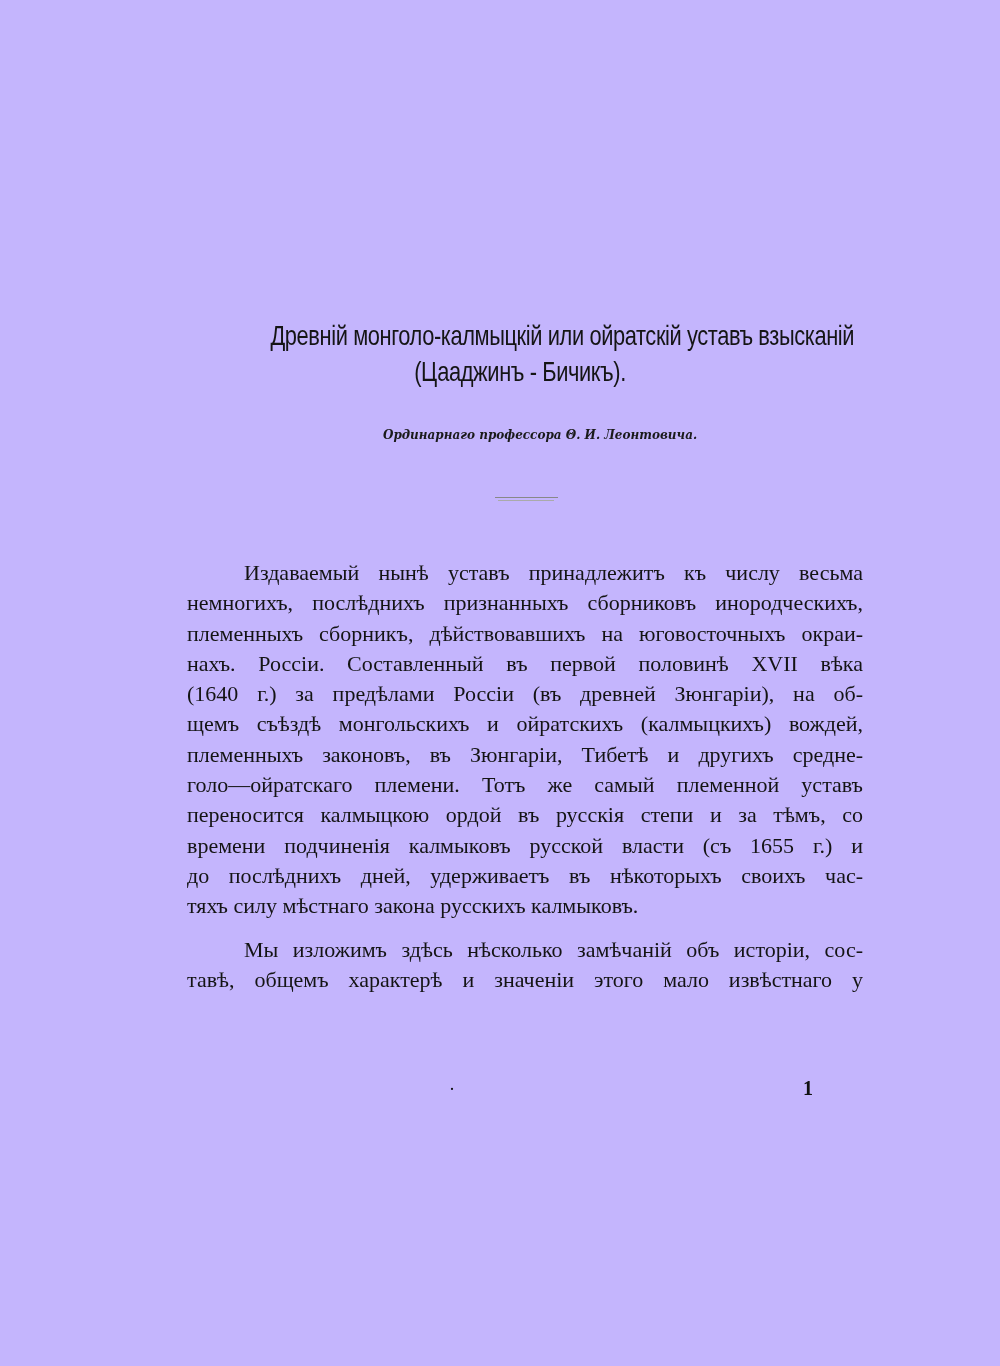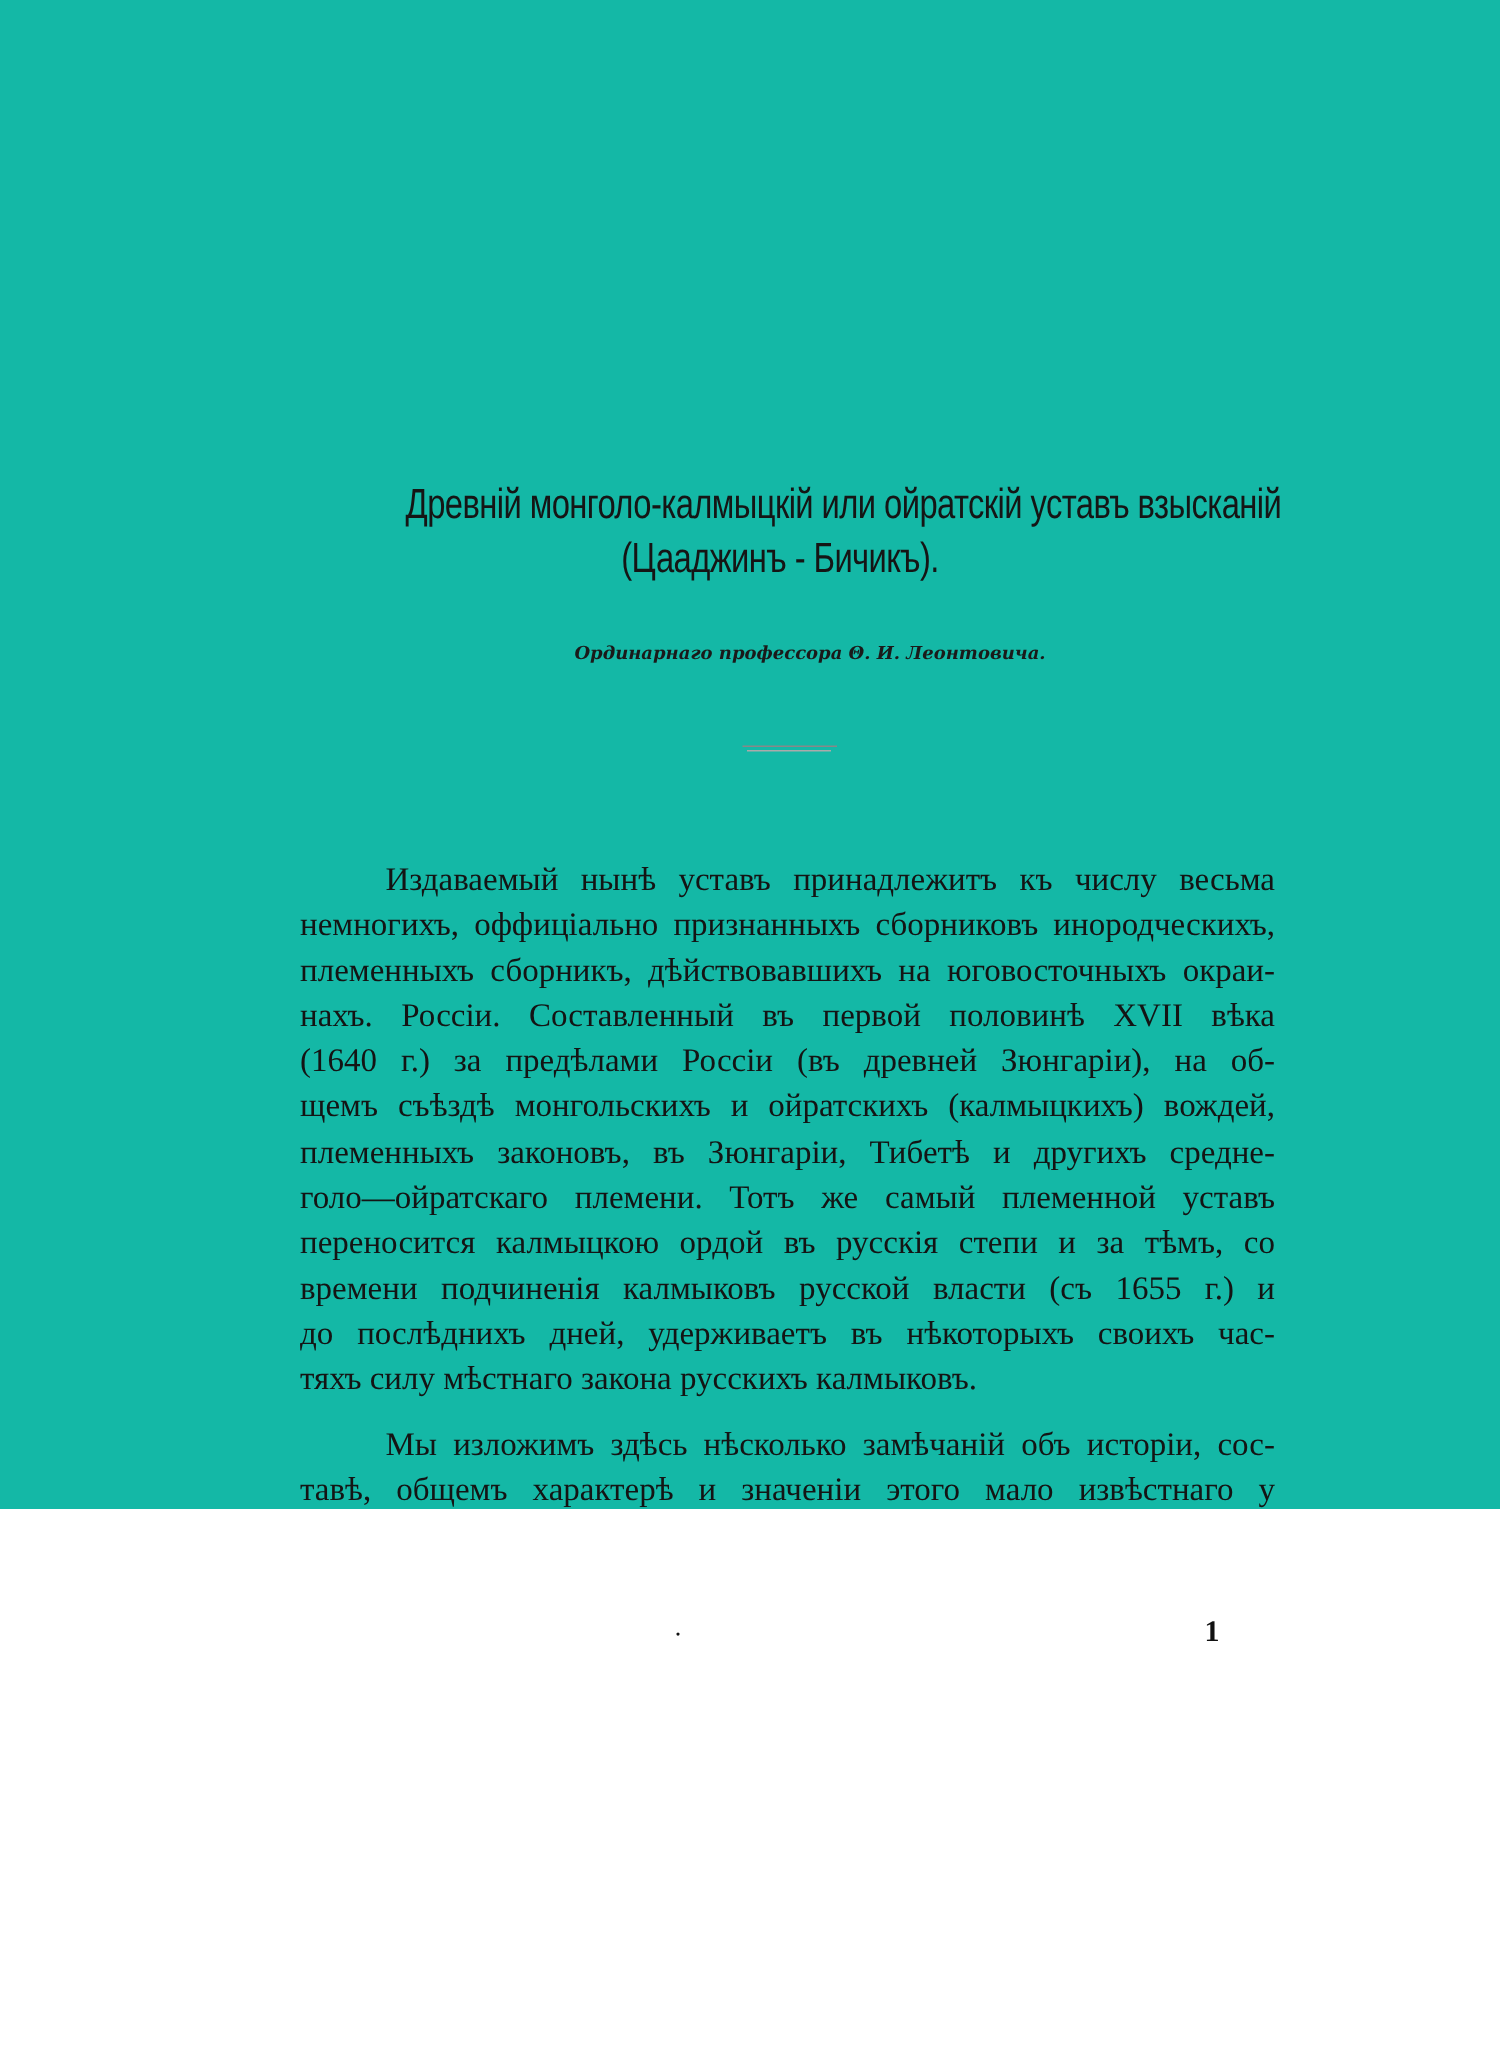--- a/index.html
+++ b/index.html
@@ -11,22 +11,22 @@
       width: 1000px;
       height: 1366px;
       position: relative;
       overflow: hidden;
       color: #111111;
     }
     .page {
       position: absolute;
       left: 0; top: 0;
       width: 1000px;
-      height: 1006px;
-      background: #14b8a6;
+      height: 1366px;
+      background: #c4b5fd;
     }
     .title {
       position: absolute;
       left: 200px;
       width: 640px;
       top: 318px;
       text-align: center;
       font-family: "Liberation Sans Narrow", "Liberation Sans", sans-serif;
       font-stretch: condensed;
       font-size: 28px;
@@ -71,21 +71,21 @@
       position: absolute;
       left: 187px;
       width: 676px;
       top: 558px;
       font-family: "Liberation Serif", serif;
       font-size: 22px;
       line-height: 30.3px;
       color: #141414;
     }
     .para {
-      margin: 13px;
+      margin: 0;
       text-align: justify;
     }
     .para .ln {
       display: block;
       text-align-last: justify;
       white-space: nowrap;
       overflow: visible;
     }
     .para .ln.last {
       text-align-last: left;
@@ -130,21 +130,21 @@
   </div>
 
   <div class="rule">
     <i></i>
     <i></i>
   </div>
 
   <div class="body-text">
     <p class="para">
       <span class="ln indent">Издаваемый нынѣ уставъ принадлежитъ къ числу весьма</span>
-      <span class="ln">немногихъ, оффиціально признанныхъ сборниковъ инородческихъ,</span>
+      <span class="ln">немногихъ, послѣднихъ признанныхъ сборниковъ инородческихъ,</span>
       <span class="ln">племенныхъ сборникъ, дѣйствовавшихъ на юговосточныхъ окраи-</span>
       <span class="ln">нахъ. Россіи. Составленный въ первой половинѣ XVII вѣка</span>
       <span class="ln">(1640 г.) за предѣлами Россіи (въ древней Зюнгаріи), на об-</span>
       <span class="ln">щемъ съѣздѣ монгольскихъ и ойратскихъ (калмыцкихъ) вождей,</span>
       <span class="ln">племенныхъ законовъ, въ Зюнгаріи, Тибетѣ и другихъ средне-</span>
       <span class="ln">голо—ойратскаго племени. Тотъ же самый племенной уставъ</span>
       <span class="ln">переносится калмыцкою ордой въ русскія степи и за тѣмъ, со</span>
       <span class="ln">времени подчиненія калмыковъ русской власти (съ 1655 г.) и</span>
       <span class="ln">до послѣднихъ дней, удерживаетъ въ нѣкоторыхъ своихъ час-</span>
       <span class="ln last">тяхъ силу мѣстнаго закона русскихъ калмыковъ.</span>

